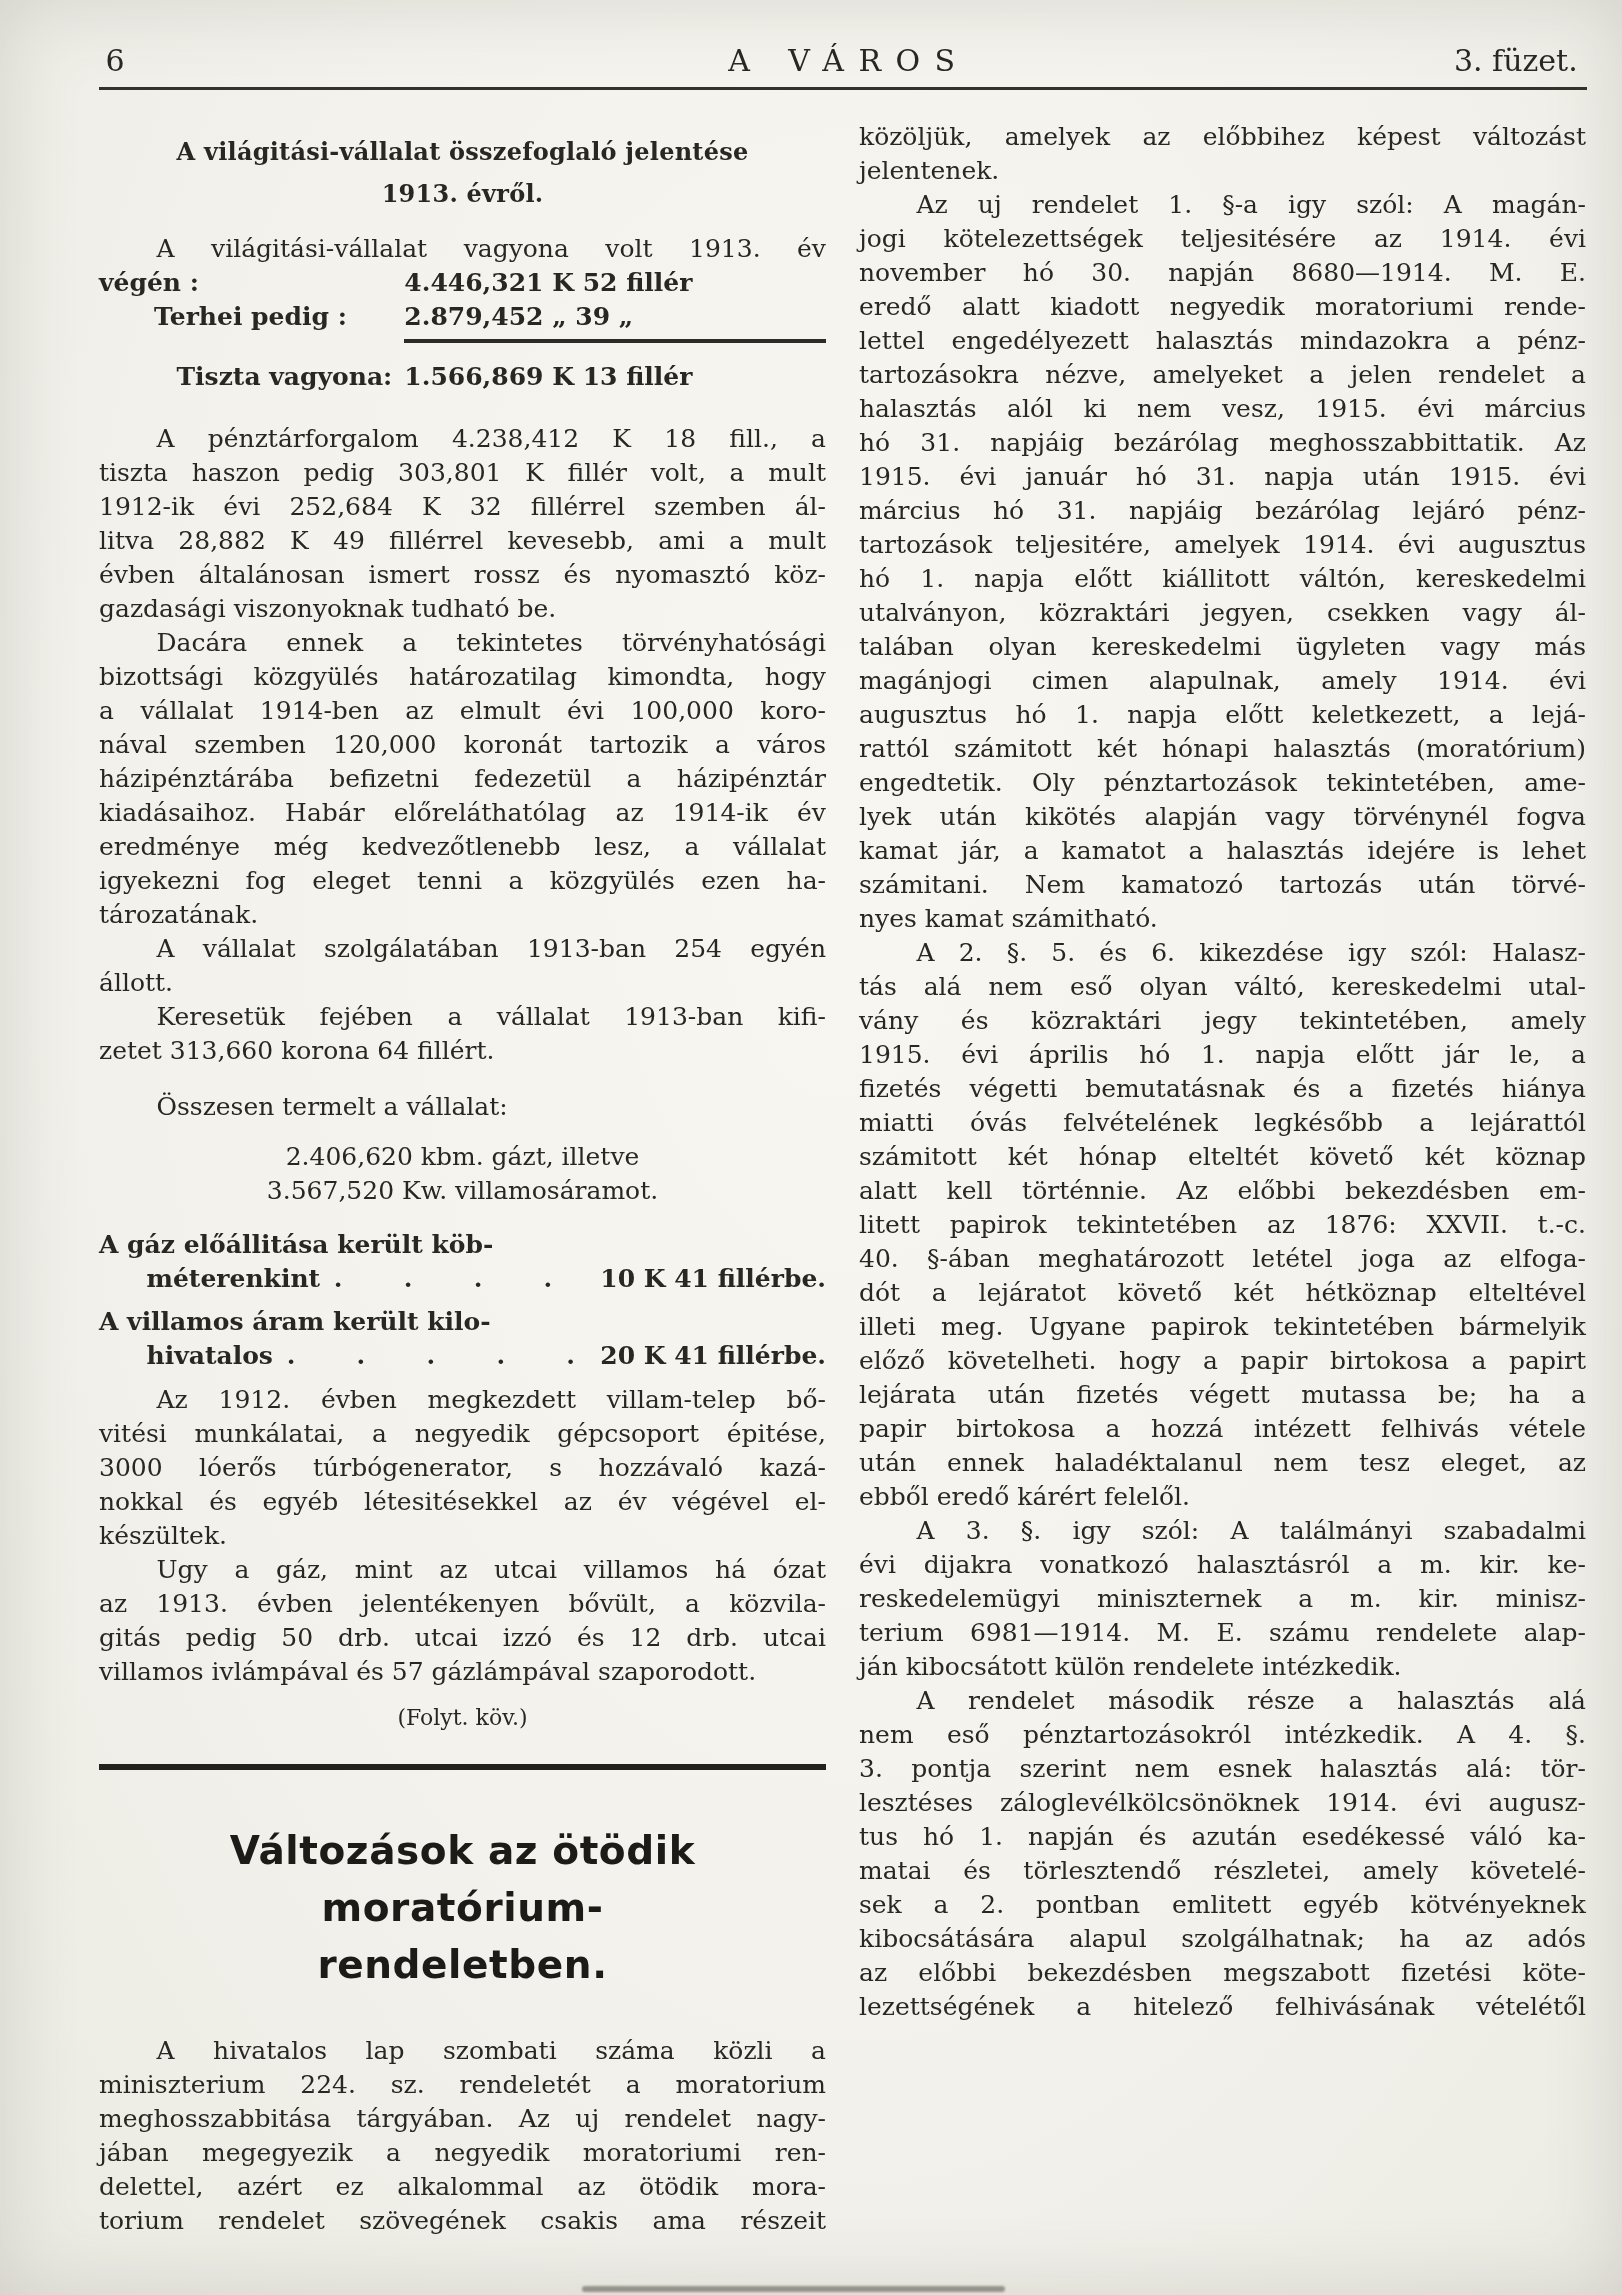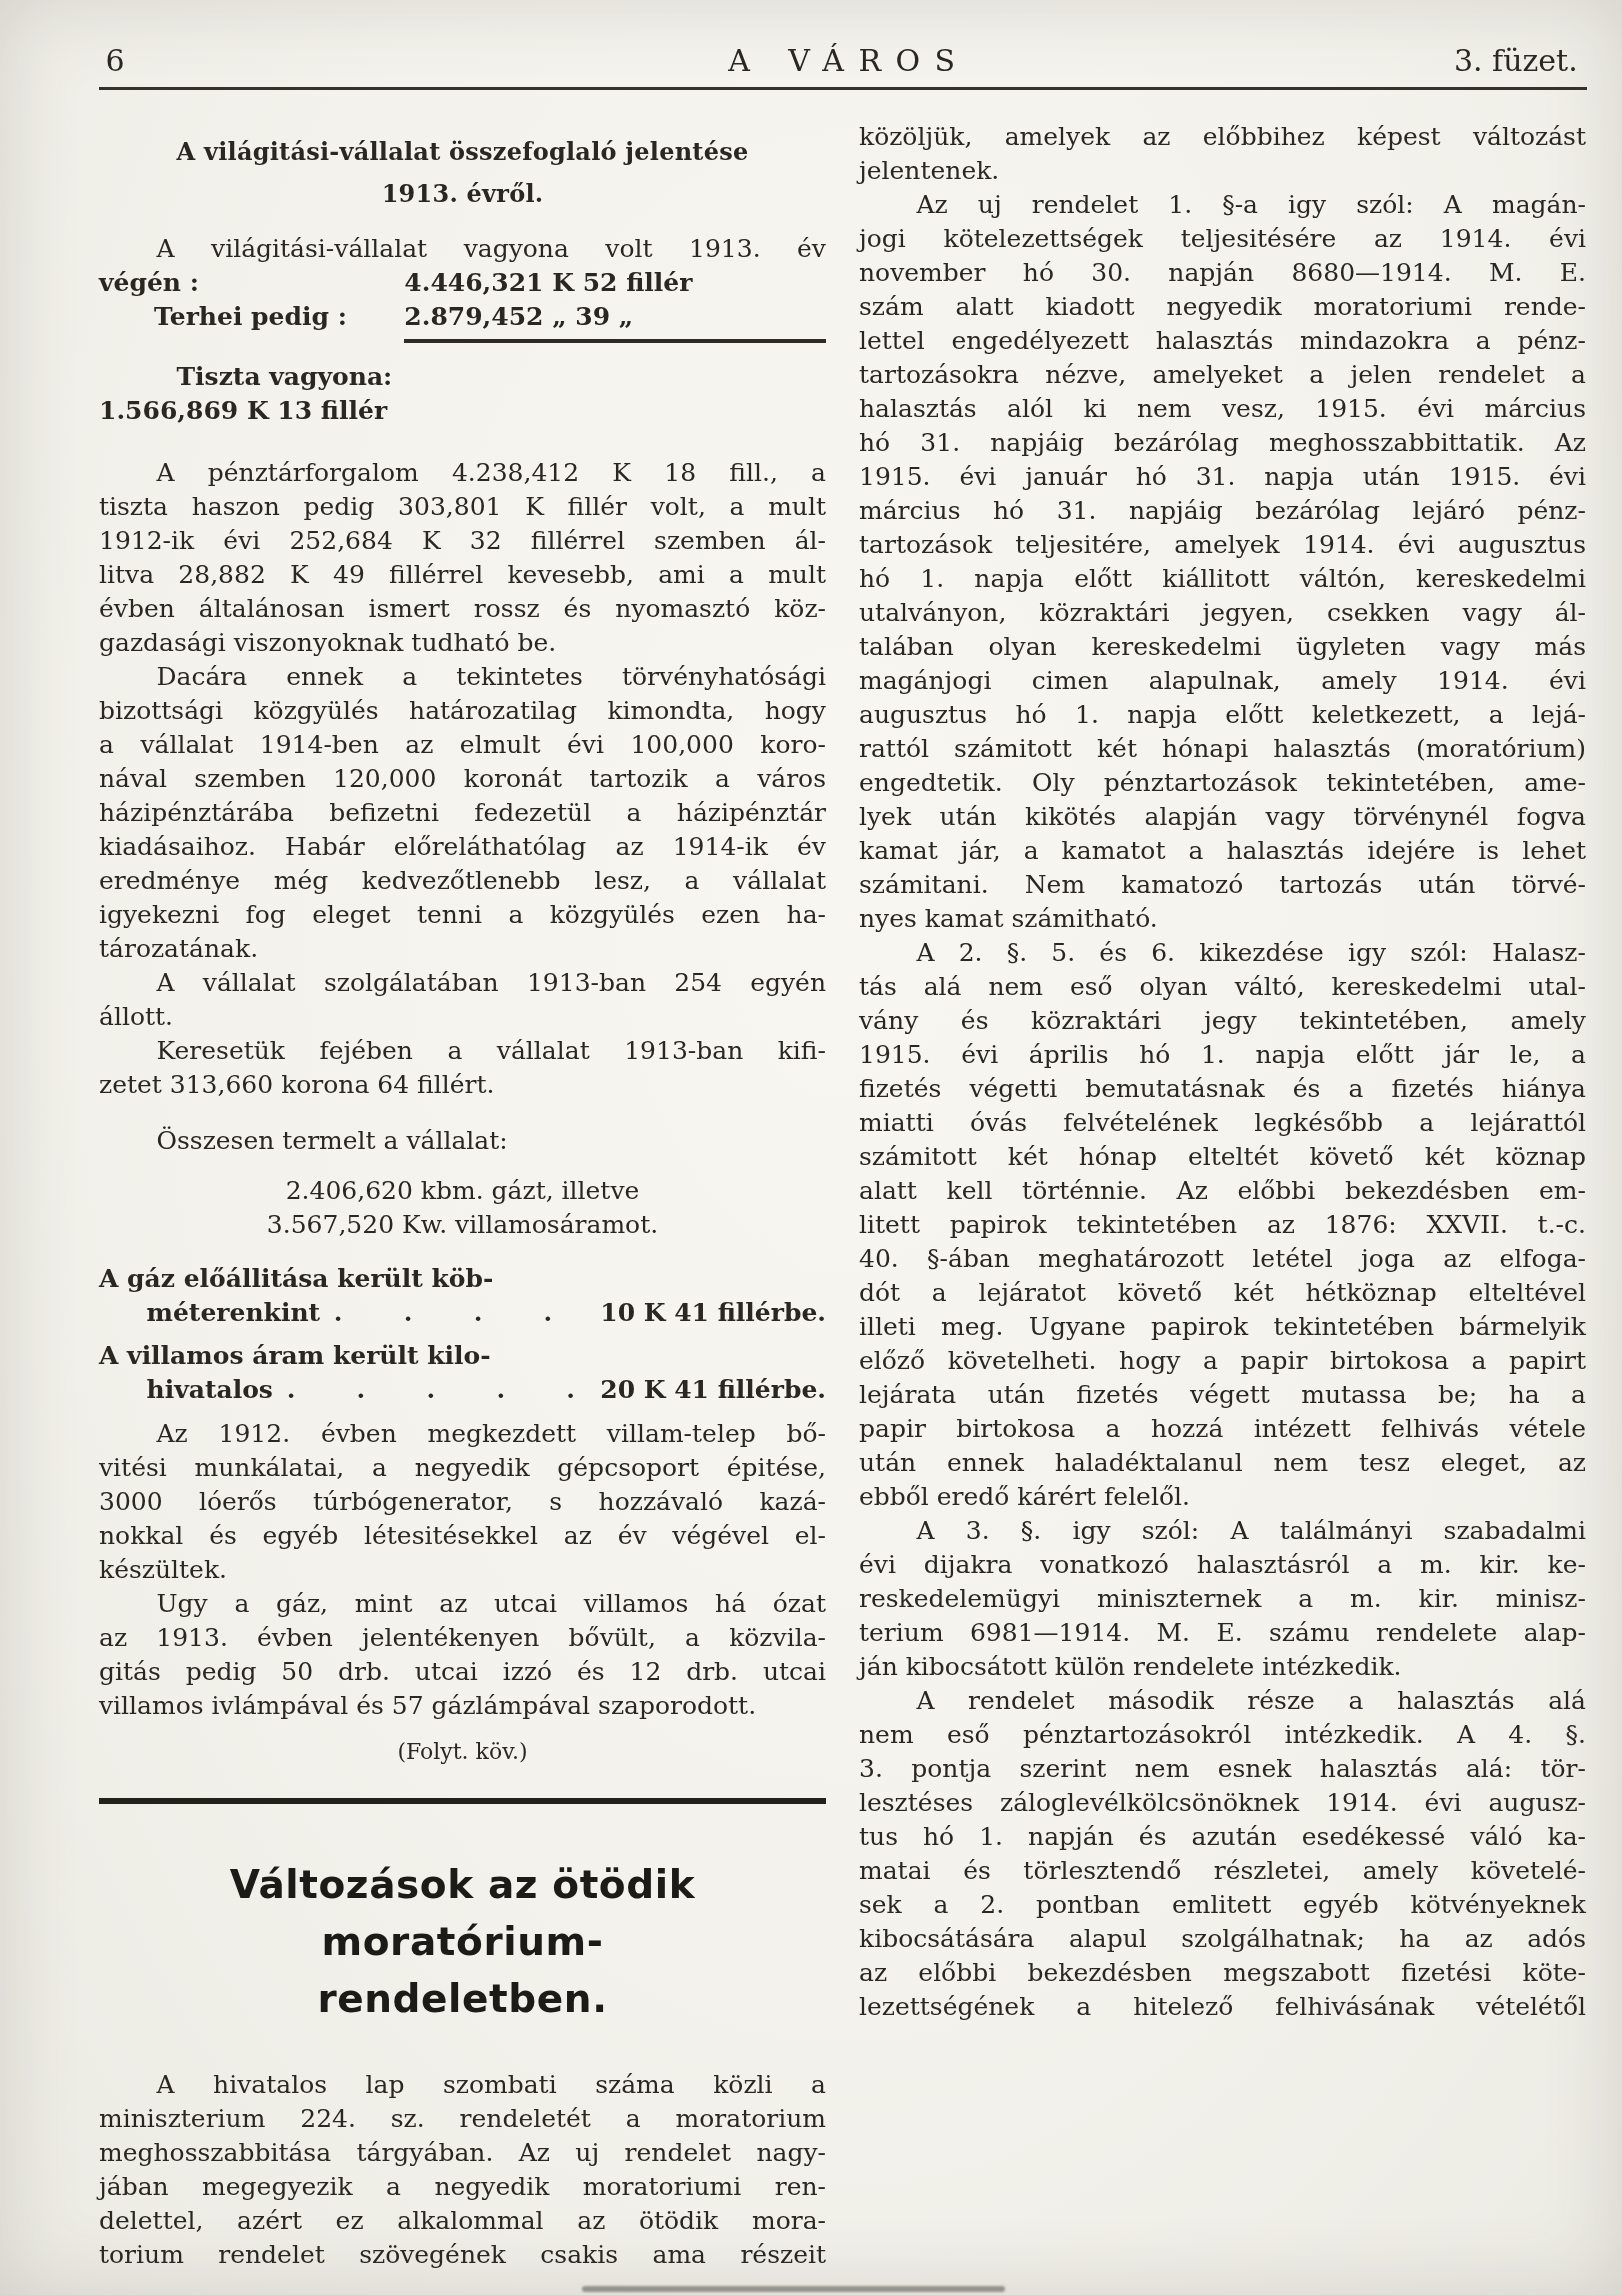--- a/index.html
+++ b/index.html
@@ -51,21 +51,21 @@
   }
 
   
   .finblock { margin:0 0 6.6px 0;font-weight:bold; }
   .finrow { display:flex; align-items:baseline; }
   .fin-label { flex:0 0 42%; box-sizing:border-box; }
   .fin-label.ind1 { padding-left:2.2em; }
   .fin-label.ind2 { padding-left:3.1em; }
   .fin-value { flex:1; }
   .fin-value.sum { border-bottom:4px solid #2e2b26; padding-bottom:5px; }
-  .finrow.total { margin:17px 0 28px 0;flex-direction:column; }
+  .finrow.total { margin:17px 0 28px 0; }
 
   
   .produced-heading { margin:22.5px 0 16px 0; }
   .produced-lines { margin:0 0 20px 0; }
 
   
   .leader { display:flex; align-items:baseline; }
   .leader-label { padding-left:1.9em; white-space:nowrap; }
   .dots { flex:1; overflow:hidden; white-space:nowrap; word-spacing:2.1em; padding:0 0.55em; }
   .leader-value { white-space:nowrap; }
@@ -221,21 +221,21 @@
 
     <section class="col">
       <div>
           <div class="tline">közöljük, amelyek az előbbihez képest változást</div>
           <div class="tline nl">jelentenek.</div>
         </div>
       <div>
           <div class="tline in">Az uj rendelet 1. §-a igy szól: A magán-</div>
           <div class="tline">jogi kötelezettségek teljesitésére az 1914. évi</div>
           <div class="tline">november hó 30. napján 8680—1914. M. E.</div>
-          <div class="tline">szám alatt kiadott negyedik moratoriumi rende-</div>
+          <div class="tline">eredő alatt kiadott negyedik moratoriumi rende-</div>
           <div class="tline">lettel engedélyezett halasztás mindazokra a pénz-</div>
           <div class="tline">tartozásokra nézve, amelyeket a jelen rendelet a</div>
           <div class="tline">halasztás alól ki nem vesz, 1915. évi március</div>
           <div class="tline">hó 31. napjáig bezárólag meghosszabbittatik. Az</div>
           <div class="tline">1915. évi január hó 31. napja után 1915. évi</div>
           <div class="tline">március hó 31. napjáig bezárólag lejáró pénz-</div>
           <div class="tline">tartozások teljesitére, amelyek 1914. évi augusztus</div>
           <div class="tline">hó 1. napja előtt kiállitott váltón, kereskedelmi</div>
           <div class="tline">utalványon, közraktári jegyen, csekken vagy ál-</div>
           <div class="tline">talában olyan kereskedelmi ügyleten vagy más</div>

